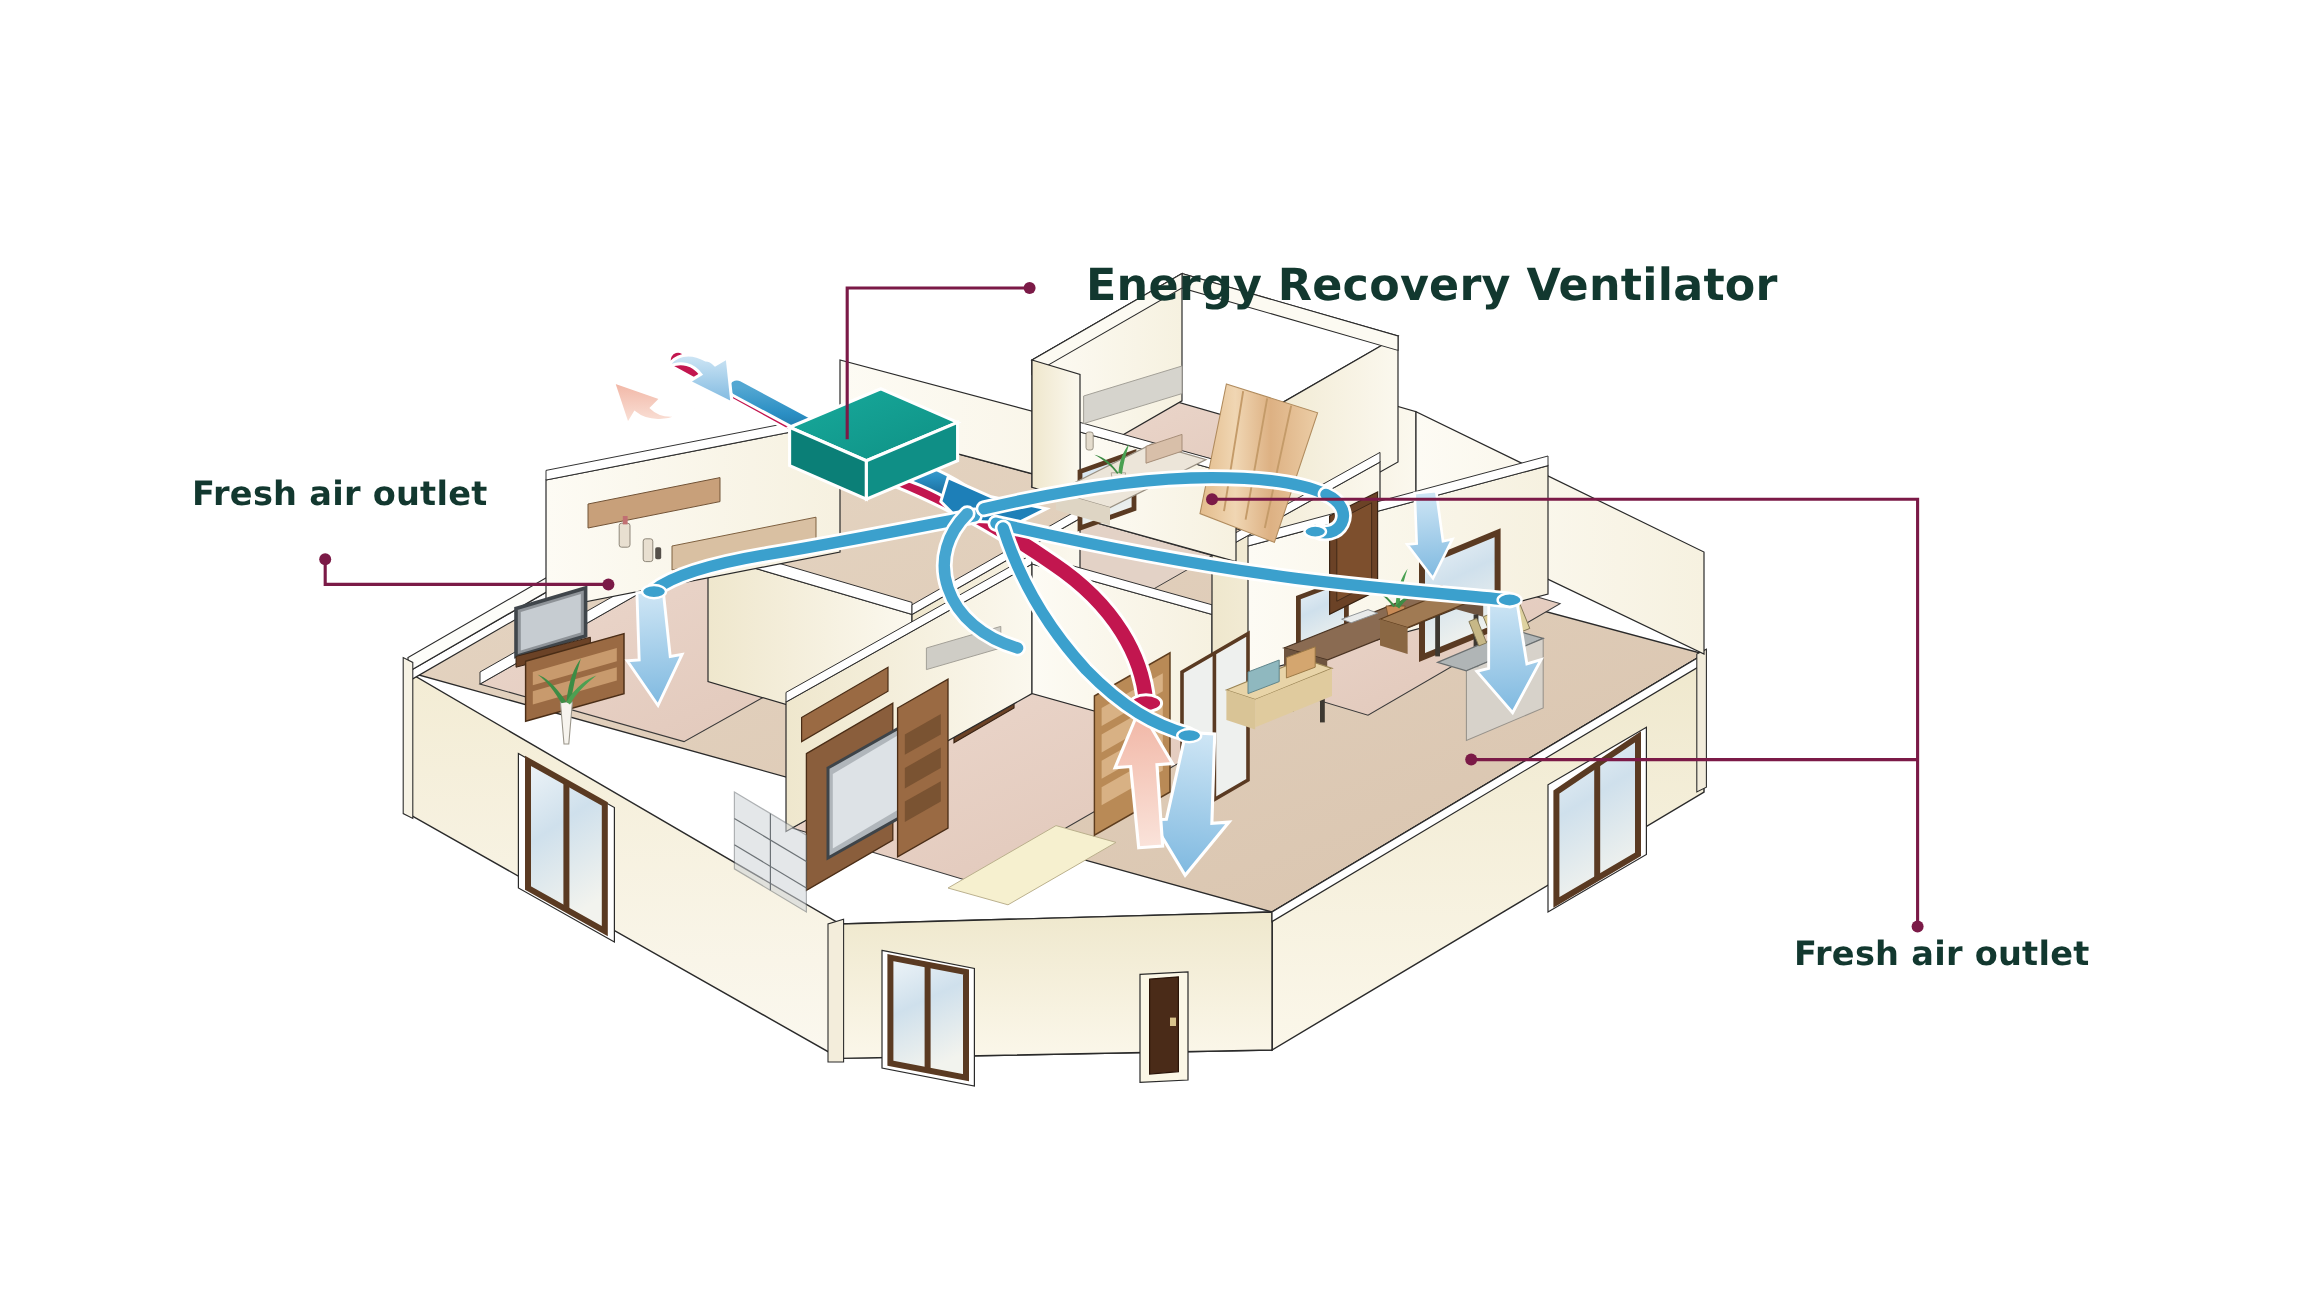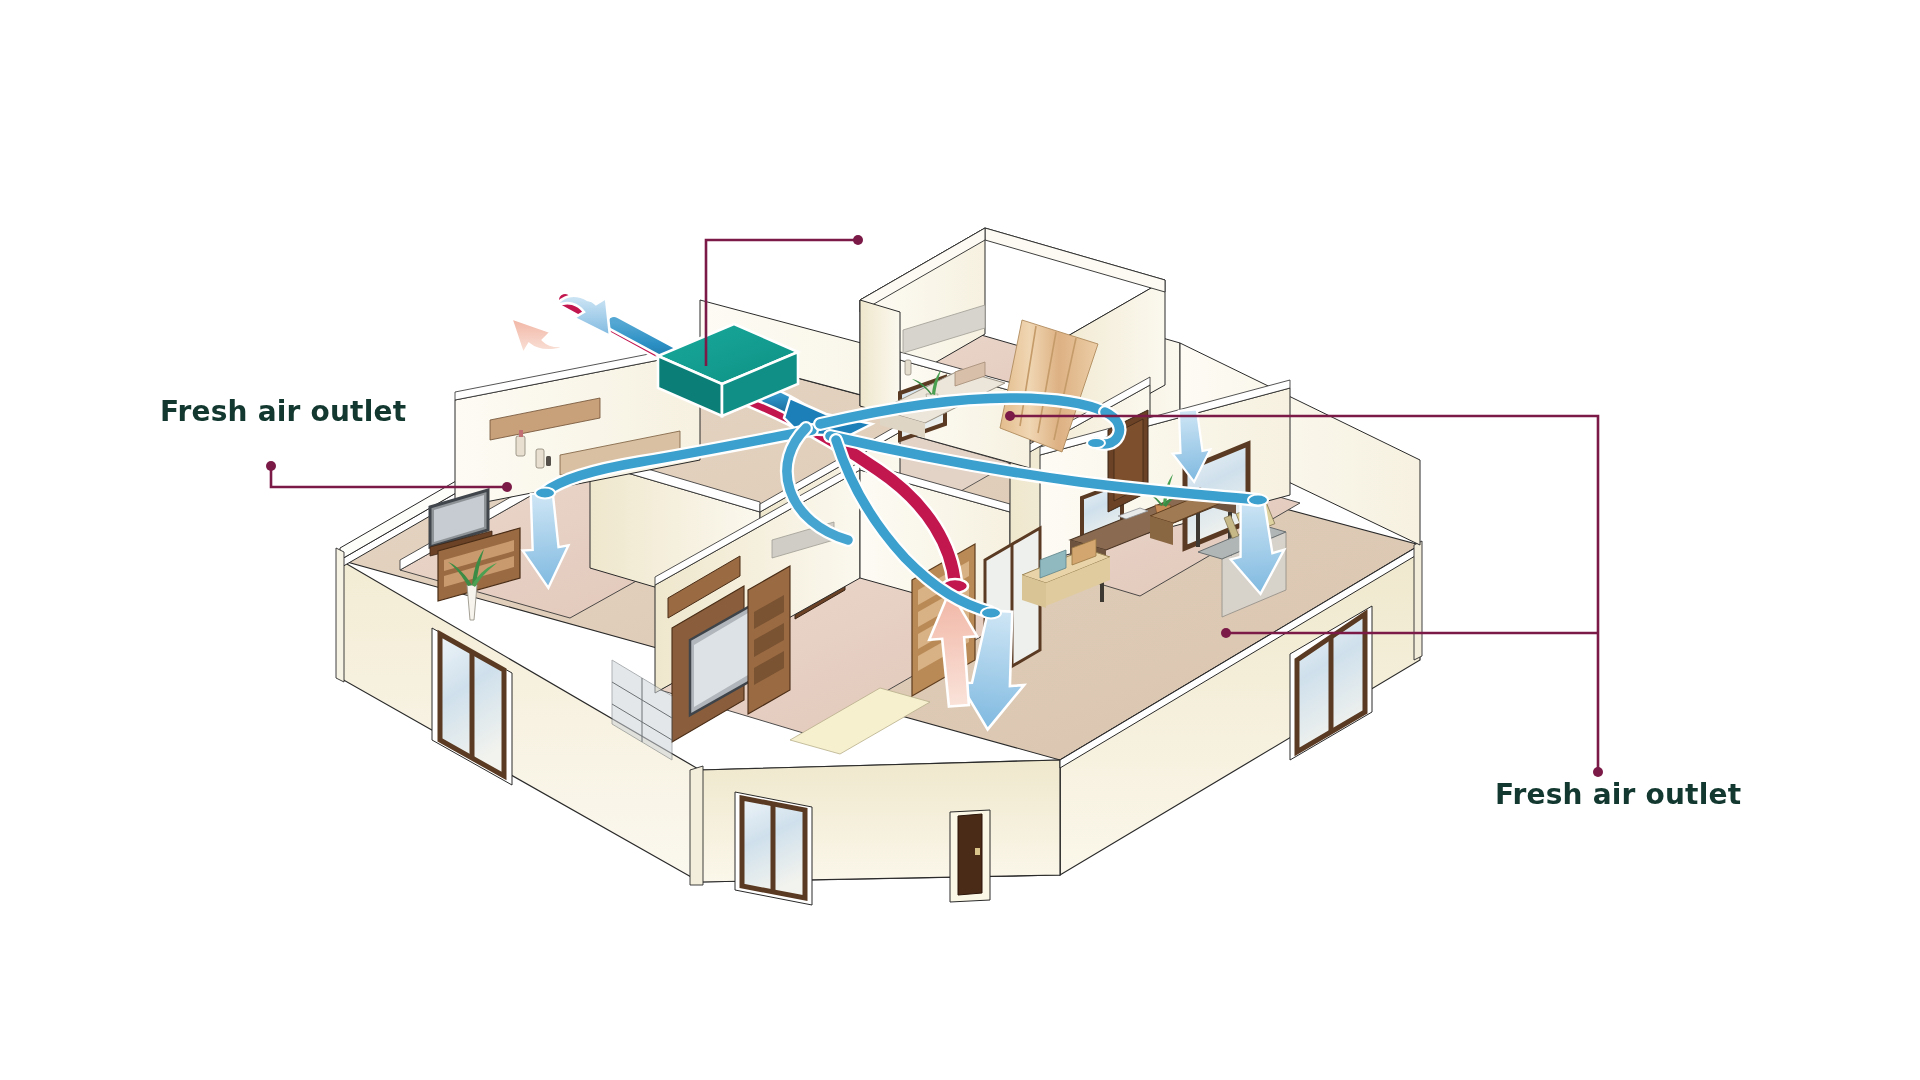--- a/index.html
+++ b/index.html
@@ -368,18 +368,19 @@
     <g fill="#7b1a47" stroke="none">
       <circle cx="858" cy="240" r="5"></circle>
       <circle cx="271" cy="466" r="5"></circle>
       <circle cx="507" cy="487" r="5"></circle>
       <circle cx="1010" cy="416" r="5"></circle>
       <circle cx="1226" cy="633" r="5"></circle>
       <circle cx="1598" cy="772" r="5"></circle>
     </g>
   </svg>
 
+  <div class="lbl" id="title-lbl">Energy Recovery Ventilator</div>
 
   <div class="lbl" id="left-lbl">Fresh air outlet</div>
 
   <div class="lbl" id="right-lbl">Fresh air outlet</div>
 
 </div>
 
 </body></html>

